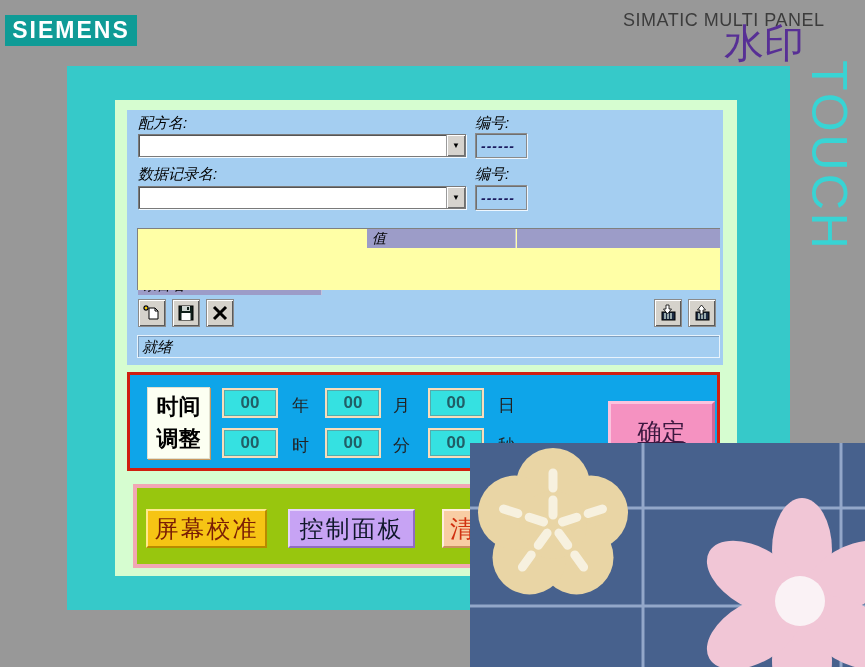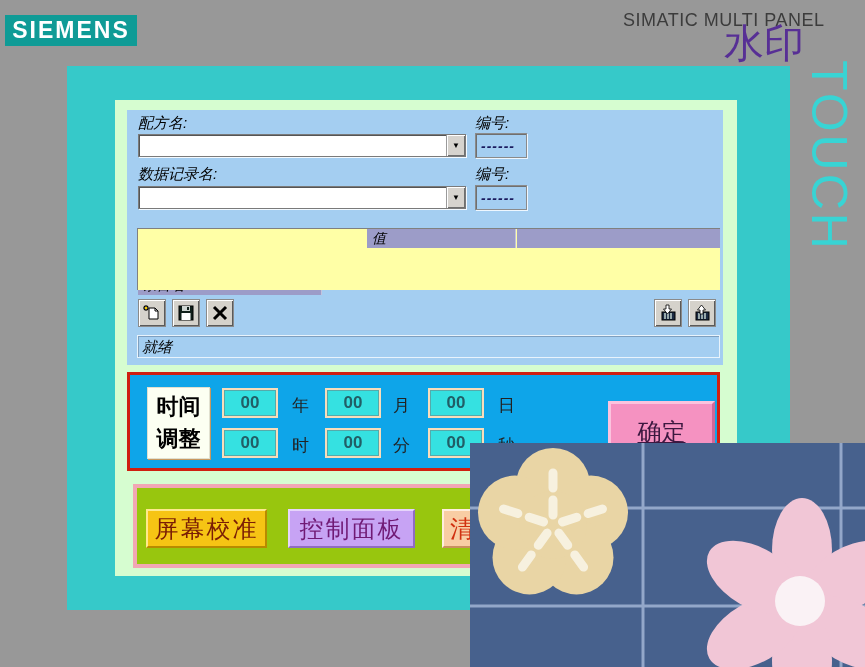--- a/index.html
+++ b/index.html
@@ -69,21 +69,21 @@
                border-bottom:3px solid #d06898; border-right:3px solid #d06898;
                color:#3c1840; font-size:24px; display:flex; align-items:center; justify-content:center;text-decoration:underline; }
 
   
   #bottom-panel { left:133px; top:484px; width:587px; height:84px;
                   border:4px solid #f2a7b4; background:#98c60e; }
   .bottom-btn { top:21px; height:39px; display:flex; align-items:center; justify-content:center;
                 font-size:24px; letter-spacing:2px; }
   #calibrate-button { left:9px;  width:121px; background:#f6c414; color:#7a1d05;
                 border:2px solid; border-color:#ffe98c #b88a00 #b88a00 #ffe98c; }
-  #controlpanel-button { left:151px; width:127px; background:#c7a3f4; color:#701a75;
+  #controlpanel-button { left:151px; width:127px; background:#c7a3f4; color:#0f172a;
                 border:2px solid; border-color:#e6d4fb #8f6cc0 #8f6cc0 #e6d4fb; }
   #clear-button { left:305px; width:120px; background:#f8cda4; color:#d03010;
                 border:2px solid; border-color:#ffeedd #c89060 #c89060 #ffeedd;
                 justify-content:flex-start; padding-left:6px; }
 
   
   #photo-overlay { left:470px; top:443px; width:395px; height:224px; background:#47618d; z-index:10; }
 </style>
 </head>
 <body>

